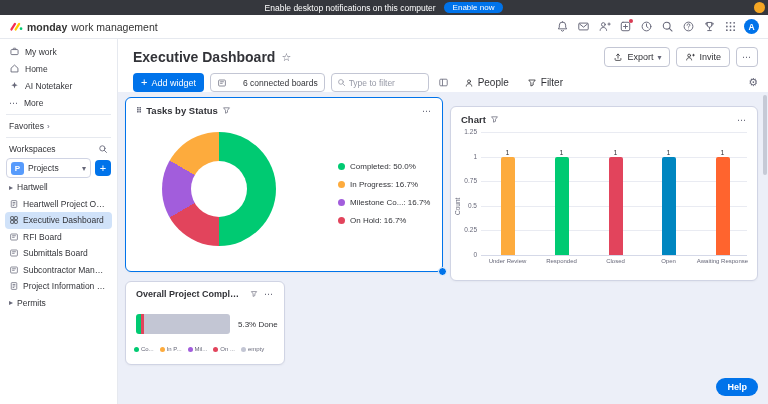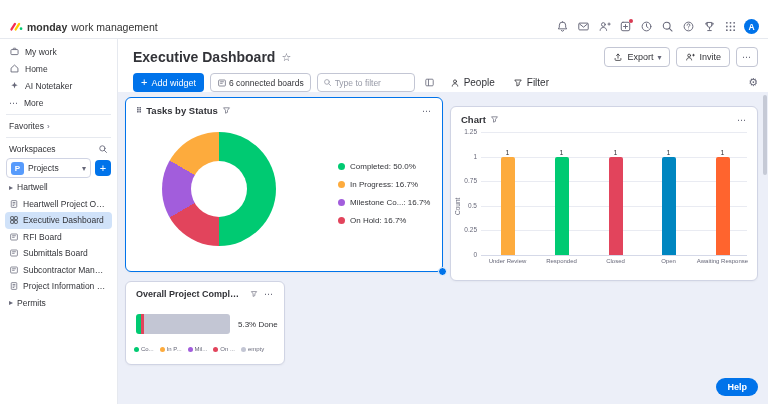--- a/index.html
+++ b/index.html
@@ -64,21 +64,21 @@
   .title-actions { margin-left:auto; display:flex; gap:6px; align-items:center; }
   .btn-outline { display:flex; align-items:center; gap:4px; border:1px solid #c3c6d4;
                  border-radius:4px; background:#fff; height:20px; padding:0 8px;
                  font-size:9px; color:#323338; cursor:pointer; font-family:inherit; }
   .toolbar { position:absolute; top:33px; left:15px; right:10px; height:21px;
              display:flex; align-items:center; gap:6px; }
   .btn-primary { background:#0073ea; color:#fff; border:none; border-radius:4px; height:19px;
                  display:flex; align-items:center; gap:4px; padding:0 8px; font-size:9px;
                  cursor:pointer; font-family:inherit; }
   .plus-glyph { font-size:11px; line-height:9px; }
-  .tb-bordered { display:flex; align-items:center; gap:2px; border:1px solid #c3c6d4;
+  .tb-bordered { display:flex; align-items:center; gap:16px; border:1px solid #c3c6d4;
                  border-radius:4px; background:#fff; height:19px; padding:0 6px;
                  font-size:8.5px; color:#323338; cursor:pointer; font-family:inherit; }
   .search-box { display:flex; align-items:center; gap:3px; border:1px solid #c3c6d4;
                 border-radius:4px; height:19px; padding:0 5px; width:98px; background:#fff; }
   .search-box input { border:none; outline:none; width:100%; font-size:8.5px; color:#323338;
                       font-family:inherit; background:transparent; }
   .search-box input::placeholder { color:#9699a6; }
   .tb-flat { display:flex; align-items:center; gap:4px; height:19px; padding:0 6px;
              font-size:10px; color:#323338; border-radius:4px; background:transparent;
              border:none; cursor:pointer; font-family:inherit; }
@@ -137,20 +137,25 @@
 
   .help-btn { position:absolute; right:10px; bottom:8px; background:#0073ea; color:#fff;
               border:none; border-radius:12px; height:18px; padding:0 11px; font-size:9px;
               font-weight:bold; cursor:pointer; font-family:inherit; }
 </style>
 </head>
 <body>
 
 <div class="screen">
 
+  <div class="notif">
+    <span>Enable desktop notifications on this computer</span>
+    <button class="notif-btn">Enable now</button>
+    <span class="rec-dot"></span>
+  </div>
 
   <div class="topbar">
     <div class="brand">
       <span>
         <svg width="14" height="14" viewBox="0 0 20 20" fill="none">
           <path d="M3.5 13.5 8.5 5.5" stroke="#f62b54" stroke-width="3.2" stroke-linecap="round"></path>
           <path d="M9.5 13.5 14.5 5.5" stroke="#ffcb00" stroke-width="3.2" stroke-linecap="round"></path>
           <circle cx="17.2" cy="12.4" r="1.9" fill="#00ca72"></circle>
         </svg>
       </span>

